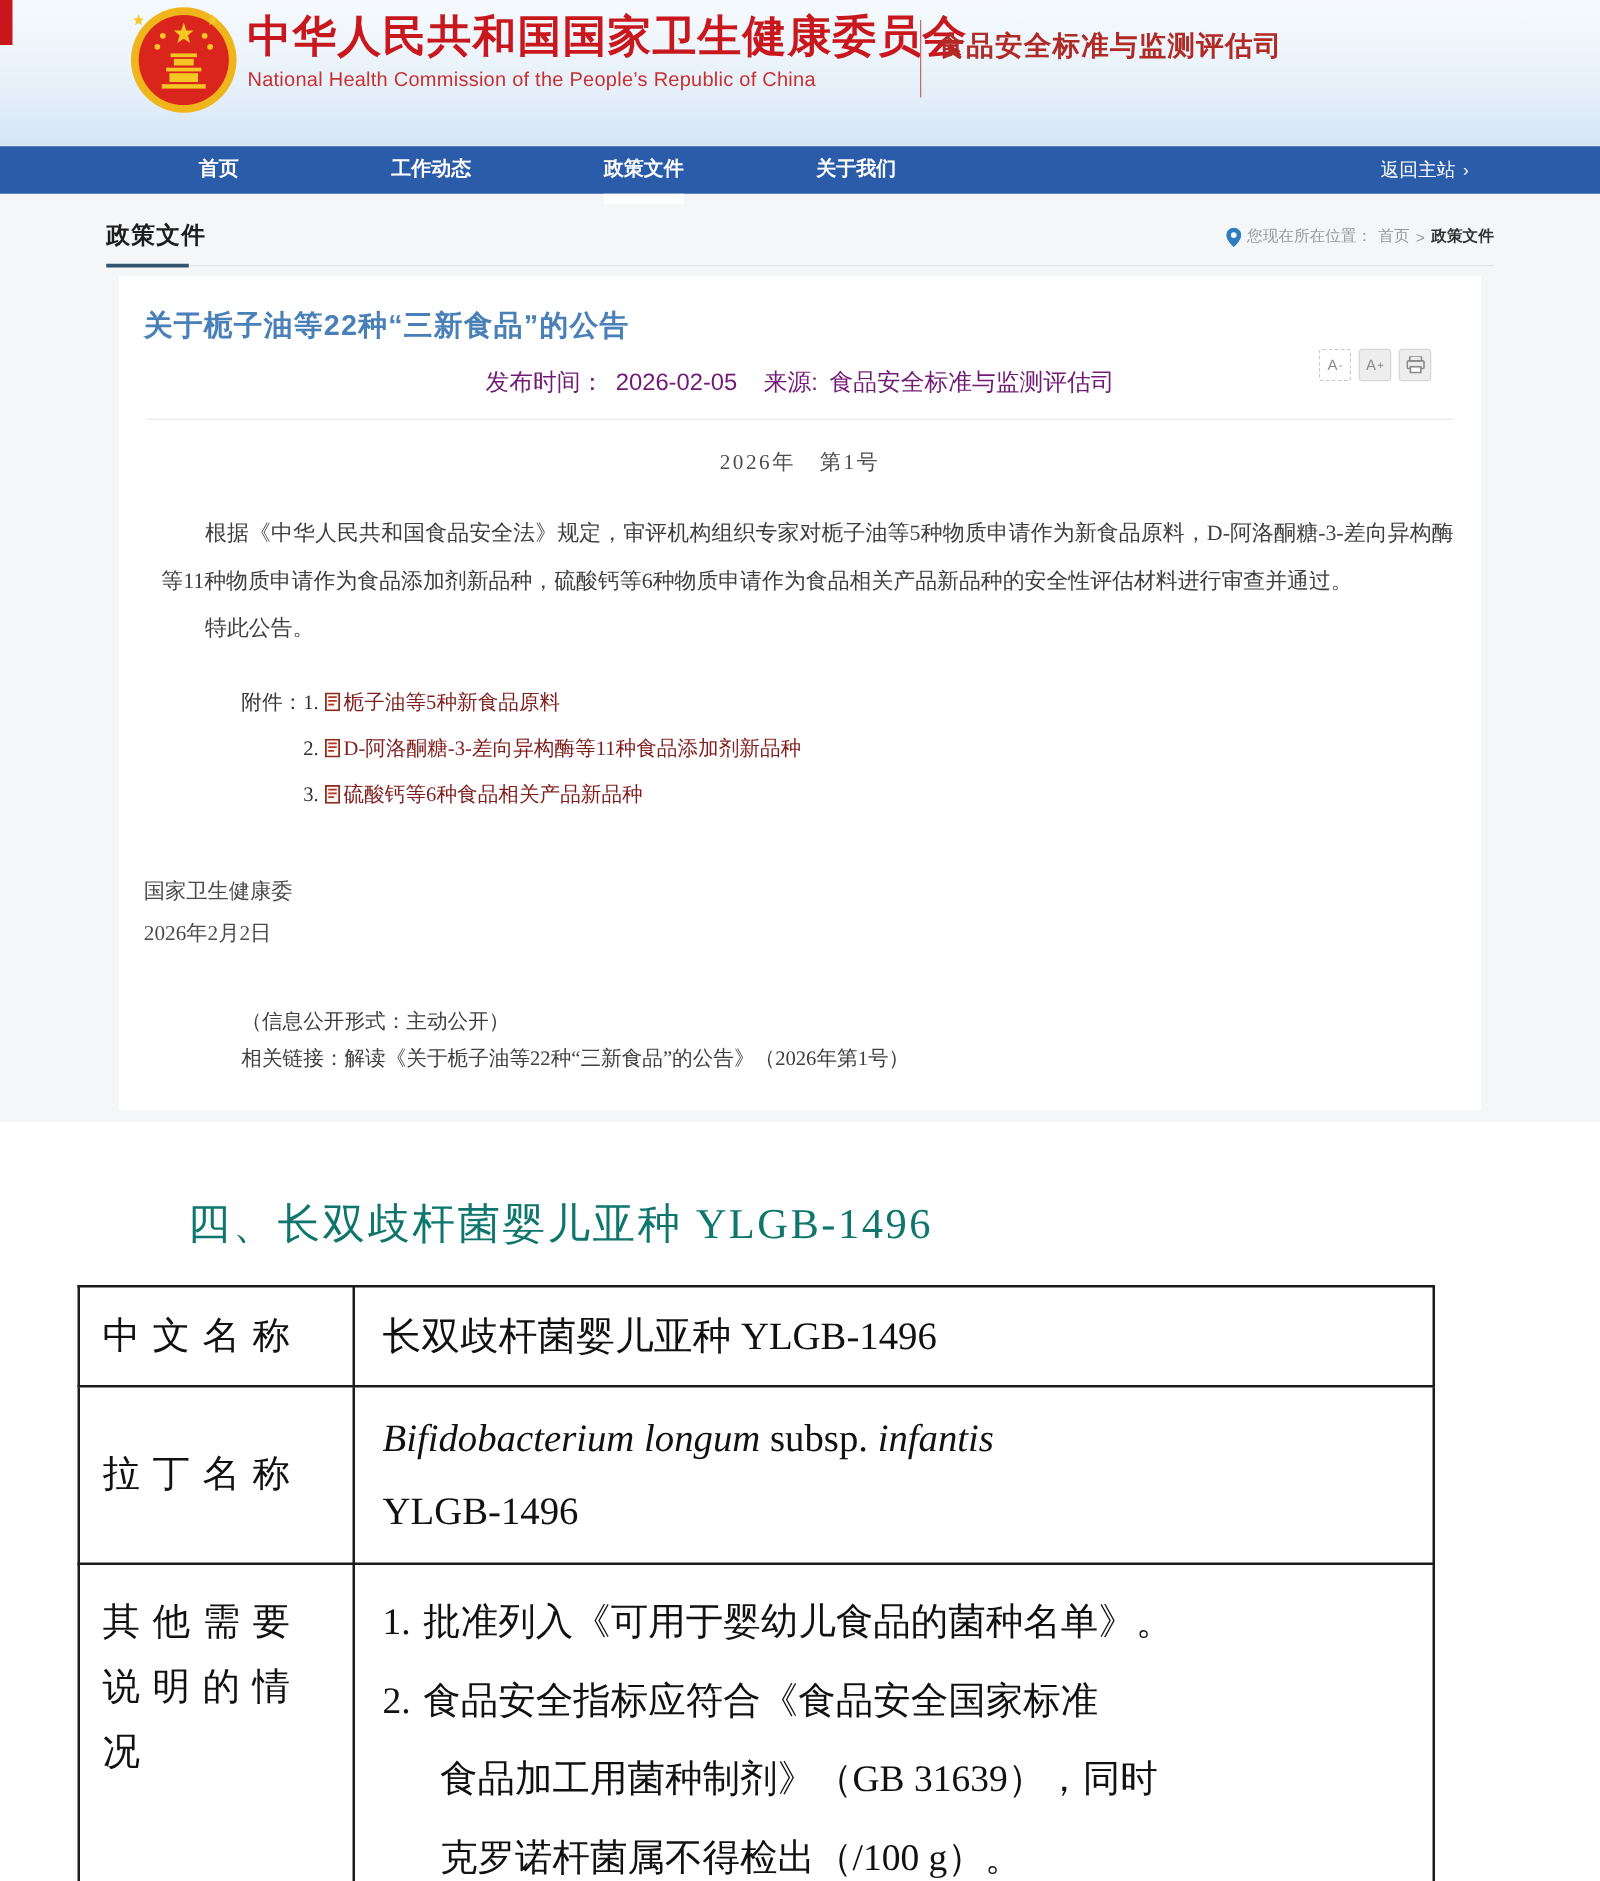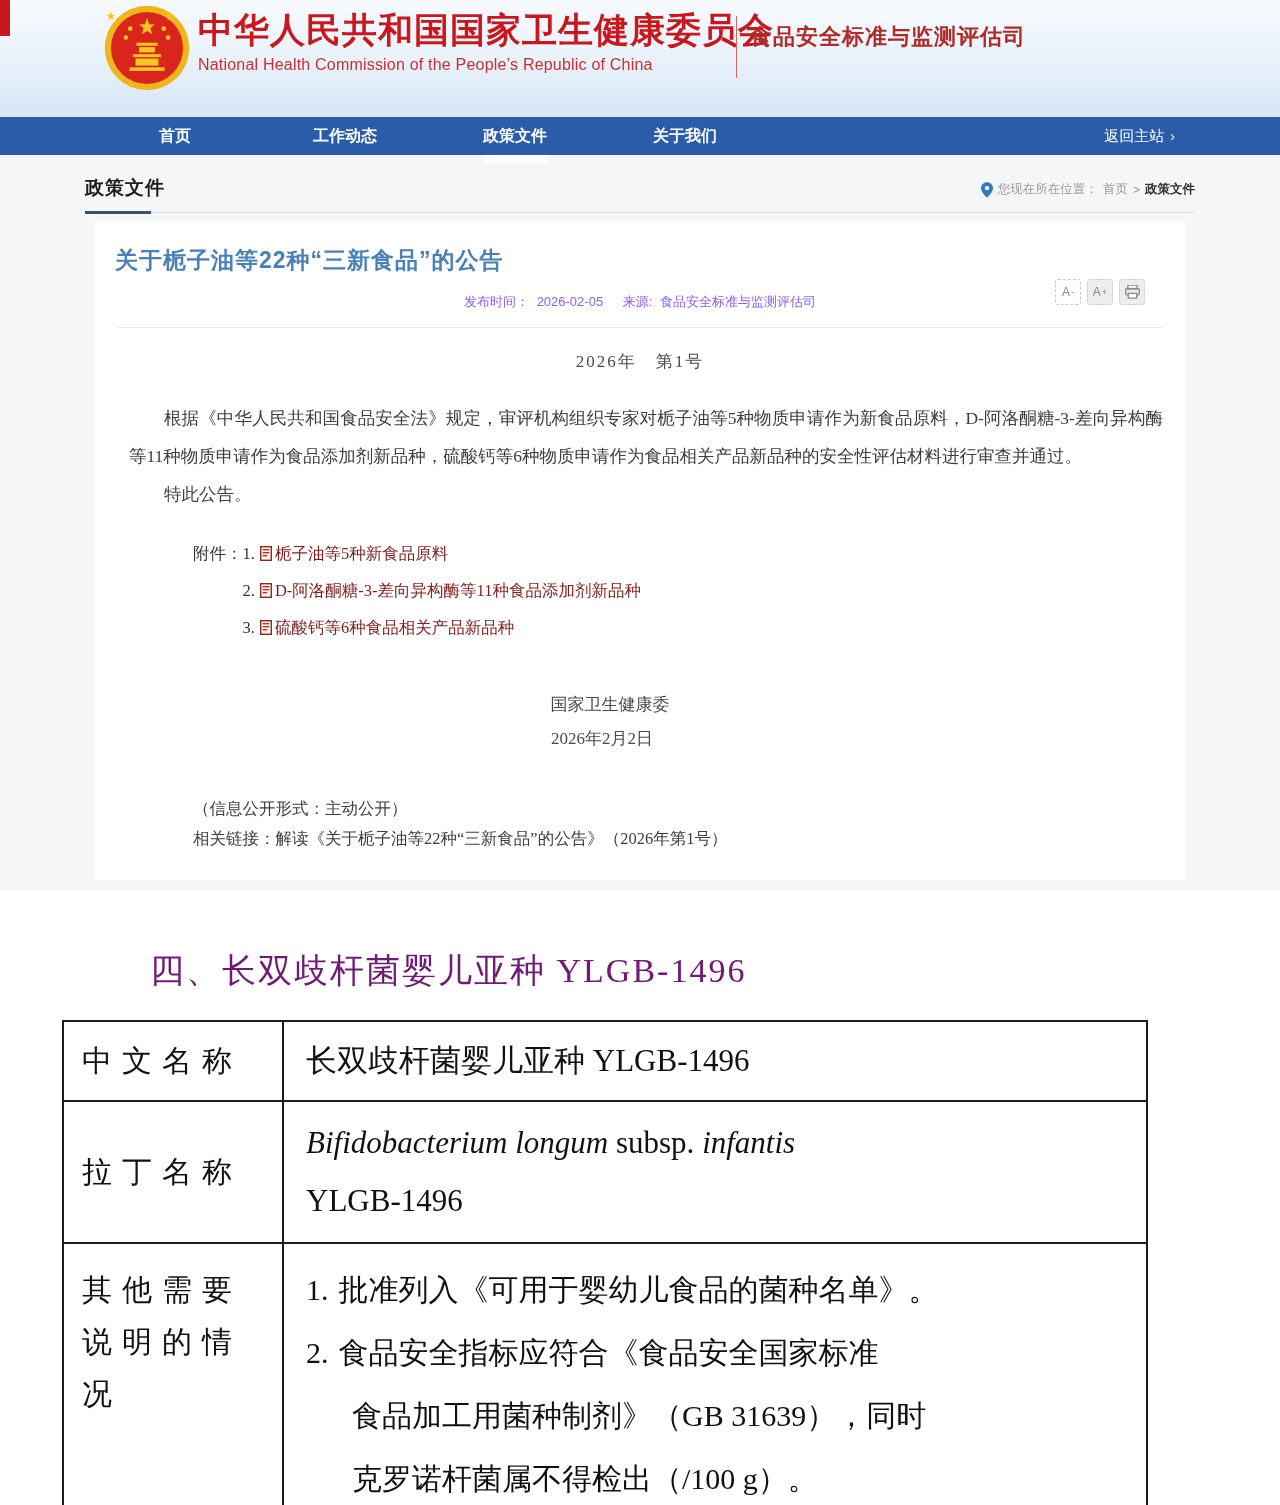--- a/index.html
+++ b/index.html
@@ -28,51 +28,51 @@
   .breadcrumb-row { width:1110px; margin:0 auto; padding-top:20px; height:58px; border-bottom:1px solid #e4e4e4; position:relative; display:flex; align-items:flex-start; justify-content:space-between; }
   .crumb-title { font-size:19px; font-weight:bold; color:#1d1d1d; letter-spacing:1px; }
   .crumb-title-underline { position:absolute; left:0; bottom:-2px; width:66px; height:3px; background:#33536e; }
   .location { display:flex; align-items:center; gap:5px; font-size:12.5px; color:#9a9a9a; padding-top:6px; }
   .location .cur { color:#333; font-weight:bold; }
   .location a { color:#9a9a9a; text-decoration:none; }
 
   
   .article-card { width:1090px; margin:8px auto 0; background:#ffffff; padding:24px 20px 26px; position:relative; }
   .article-title { text-align:left; font-size:23px; font-weight:bold; color:#4a80b8; letter-spacing:1px; }
-  .article-meta { text-align:center; margin-top:17px; font-size:13px; color:#8b5cf6; }
+  .article-meta { text-align:center; margin-top:17px; font-size:19px; color:#701a75; }
   .article-meta span { margin:0 2px; }
   .article-meta .gap { margin-left:14px; }
   .article-tools { position:absolute; right:40px; top:58px; display:flex; gap:6px; }
   .tool-btn { width:26px; height:26px; display:flex; align-items:center; justify-content:center; font-size:12px; color:#8a8a8a; background:#ededed; border:1px solid #d6d6d6; border-radius:3px; cursor:pointer; }
   .tool-btn.dashed { background:#ffffff; border:1px dashed #c9c9c9; }
   .tool-btn sup { font-size:9px; margin-left:1px; }
   .article-sep { border:none; border-top:1px solid #ececec; margin:16px 2px 0; }
 
   .doc-serif { font-family:"Liberation Serif","DejaVu Serif",serif; }
   .doc-number { text-align:center; margin-top:22px; font-size:17px; color:#4c4c4c; letter-spacing:2px; }
   .doc-para { margin-top:26px; font-size:17.5px; color:#3e3e3e; line-height:38px; text-indent:2em; text-align:justify; padding:0 2px;margin-left:12px; }
   .doc-para.short { margin-top:0; }
 
   .attachments { margin:22px 0 0 78px; font-size:16.5px; color:#333; line-height:37px; display:flex; }
   .attach-label { white-space:nowrap; }
   .attach-item { display:flex; align-items:center; gap:2px; }
   .attach-item a { color:#7f1d1d; text-decoration:none; cursor:pointer; display:flex; align-items:center; gap:2px; }
   .attach-num { margin-right:2px; }
   .file-ico { display:inline-block; margin:0 1px; }
 
-  .signature { margin-top:42px; text-align:center; font-size:17px; color:#4a4a4a; line-height:34px; }
+  .signature { margin-top:42px; text-align:left; font-size:17px; color:#4a4a4a; line-height:34px; }
   .signature .org { padding-right:60px; }
   .signature .date { padding-right:76px; }
 
   .footer-info { margin:38px 0 0 78px; font-size:16.5px; color:#3e3e3e; line-height:30px; }
   .footer-info a { color:#3e3e3e; text-decoration:none; cursor:pointer; }
 
   
   .doc-section { background:#ffffff; padding-top:58px; padding-bottom:50px; }
-  .doc-heading { margin-left:150px; font-size:34px; color:#701a75; font-weight:500; font-family:"Liberation Serif","DejaVu Serif",serif; letter-spacing:2px; }
+  .doc-heading { margin-left:150px; font-size:34px; color:#0f766e; font-weight:500; font-family:"Liberation Serif","DejaVu Serif",serif; letter-spacing:2px; }
   .spec-table { margin:26px 0 0 62px; width:1086px; border-collapse:collapse; font-family:"Liberation Serif","DejaVu Serif",serif; color:#111; }
   .spec-table td { border:2px solid #1c1c1c; vertical-align:middle; }
   .spec-table td.lbl { width:220px; font-size:30px; letter-spacing:10px; padding:12px 6px 12px 18px; line-height:52px; }
   .spec-table td.val { font-size:31px; padding:12px 22px 12px 22px; line-height:54px; }
   tr.r1 { height:74px; }
   tr.r2 { height:126px; }
   tr.r3 { height:252px; }
   tr.r3 td { vertical-align:top; }
   tr.r3 td.lbl { padding-top:20px; }
   tr.r3 td.val { padding-top:14px; line-height:63px; font-size:30px; }

